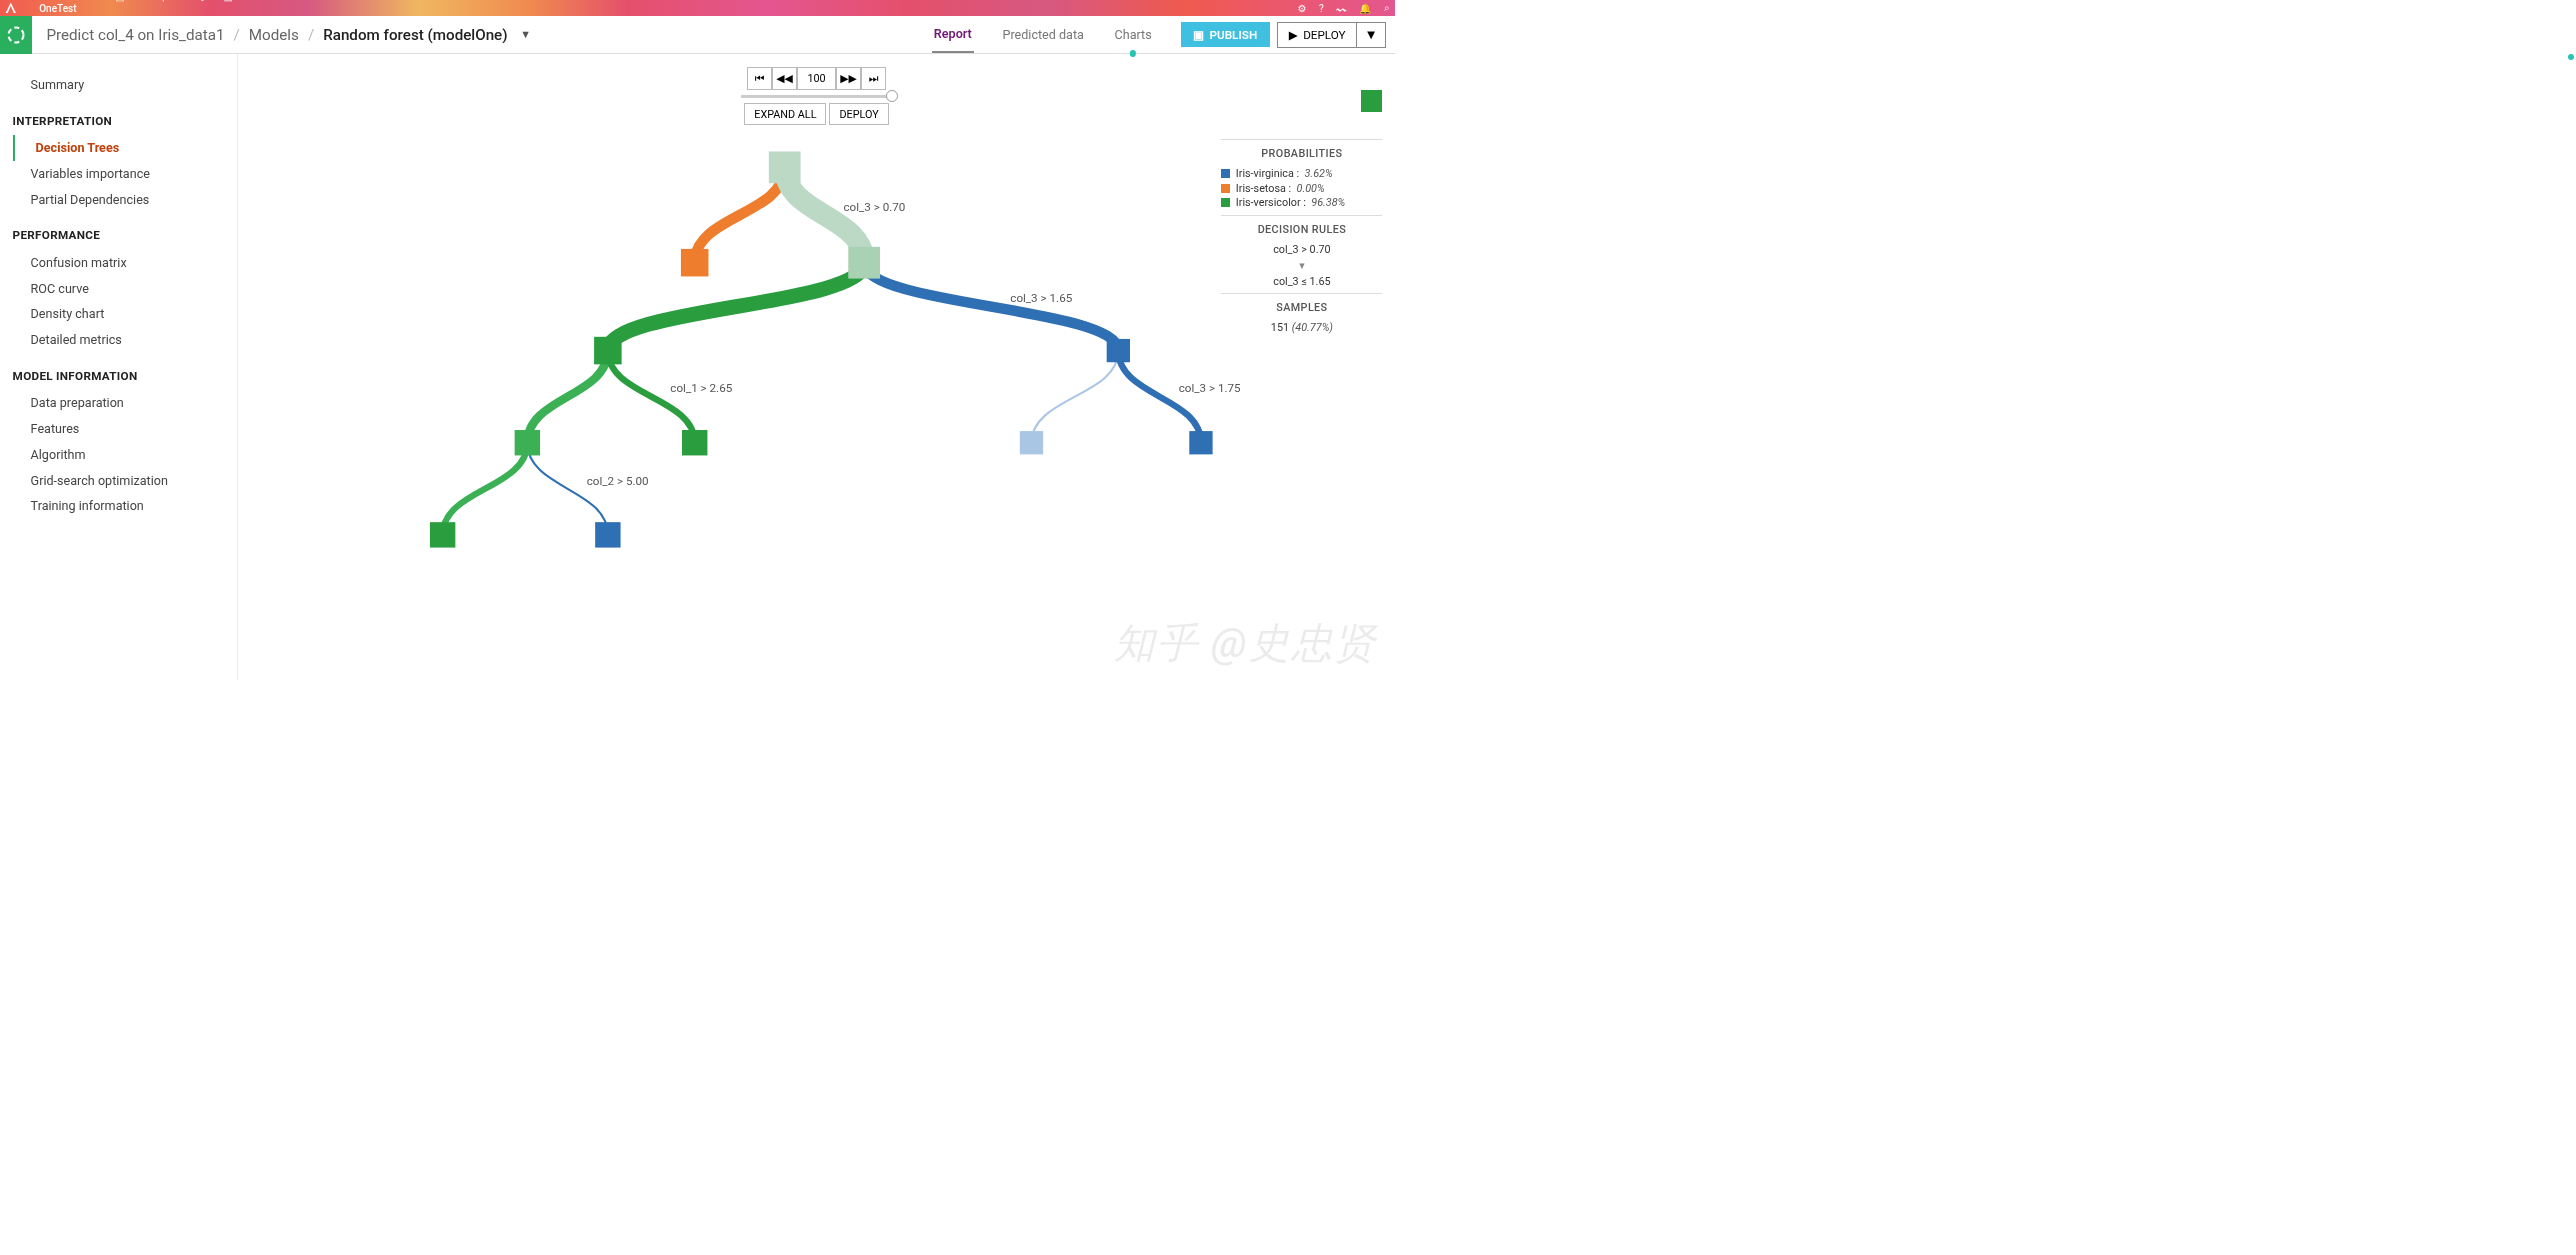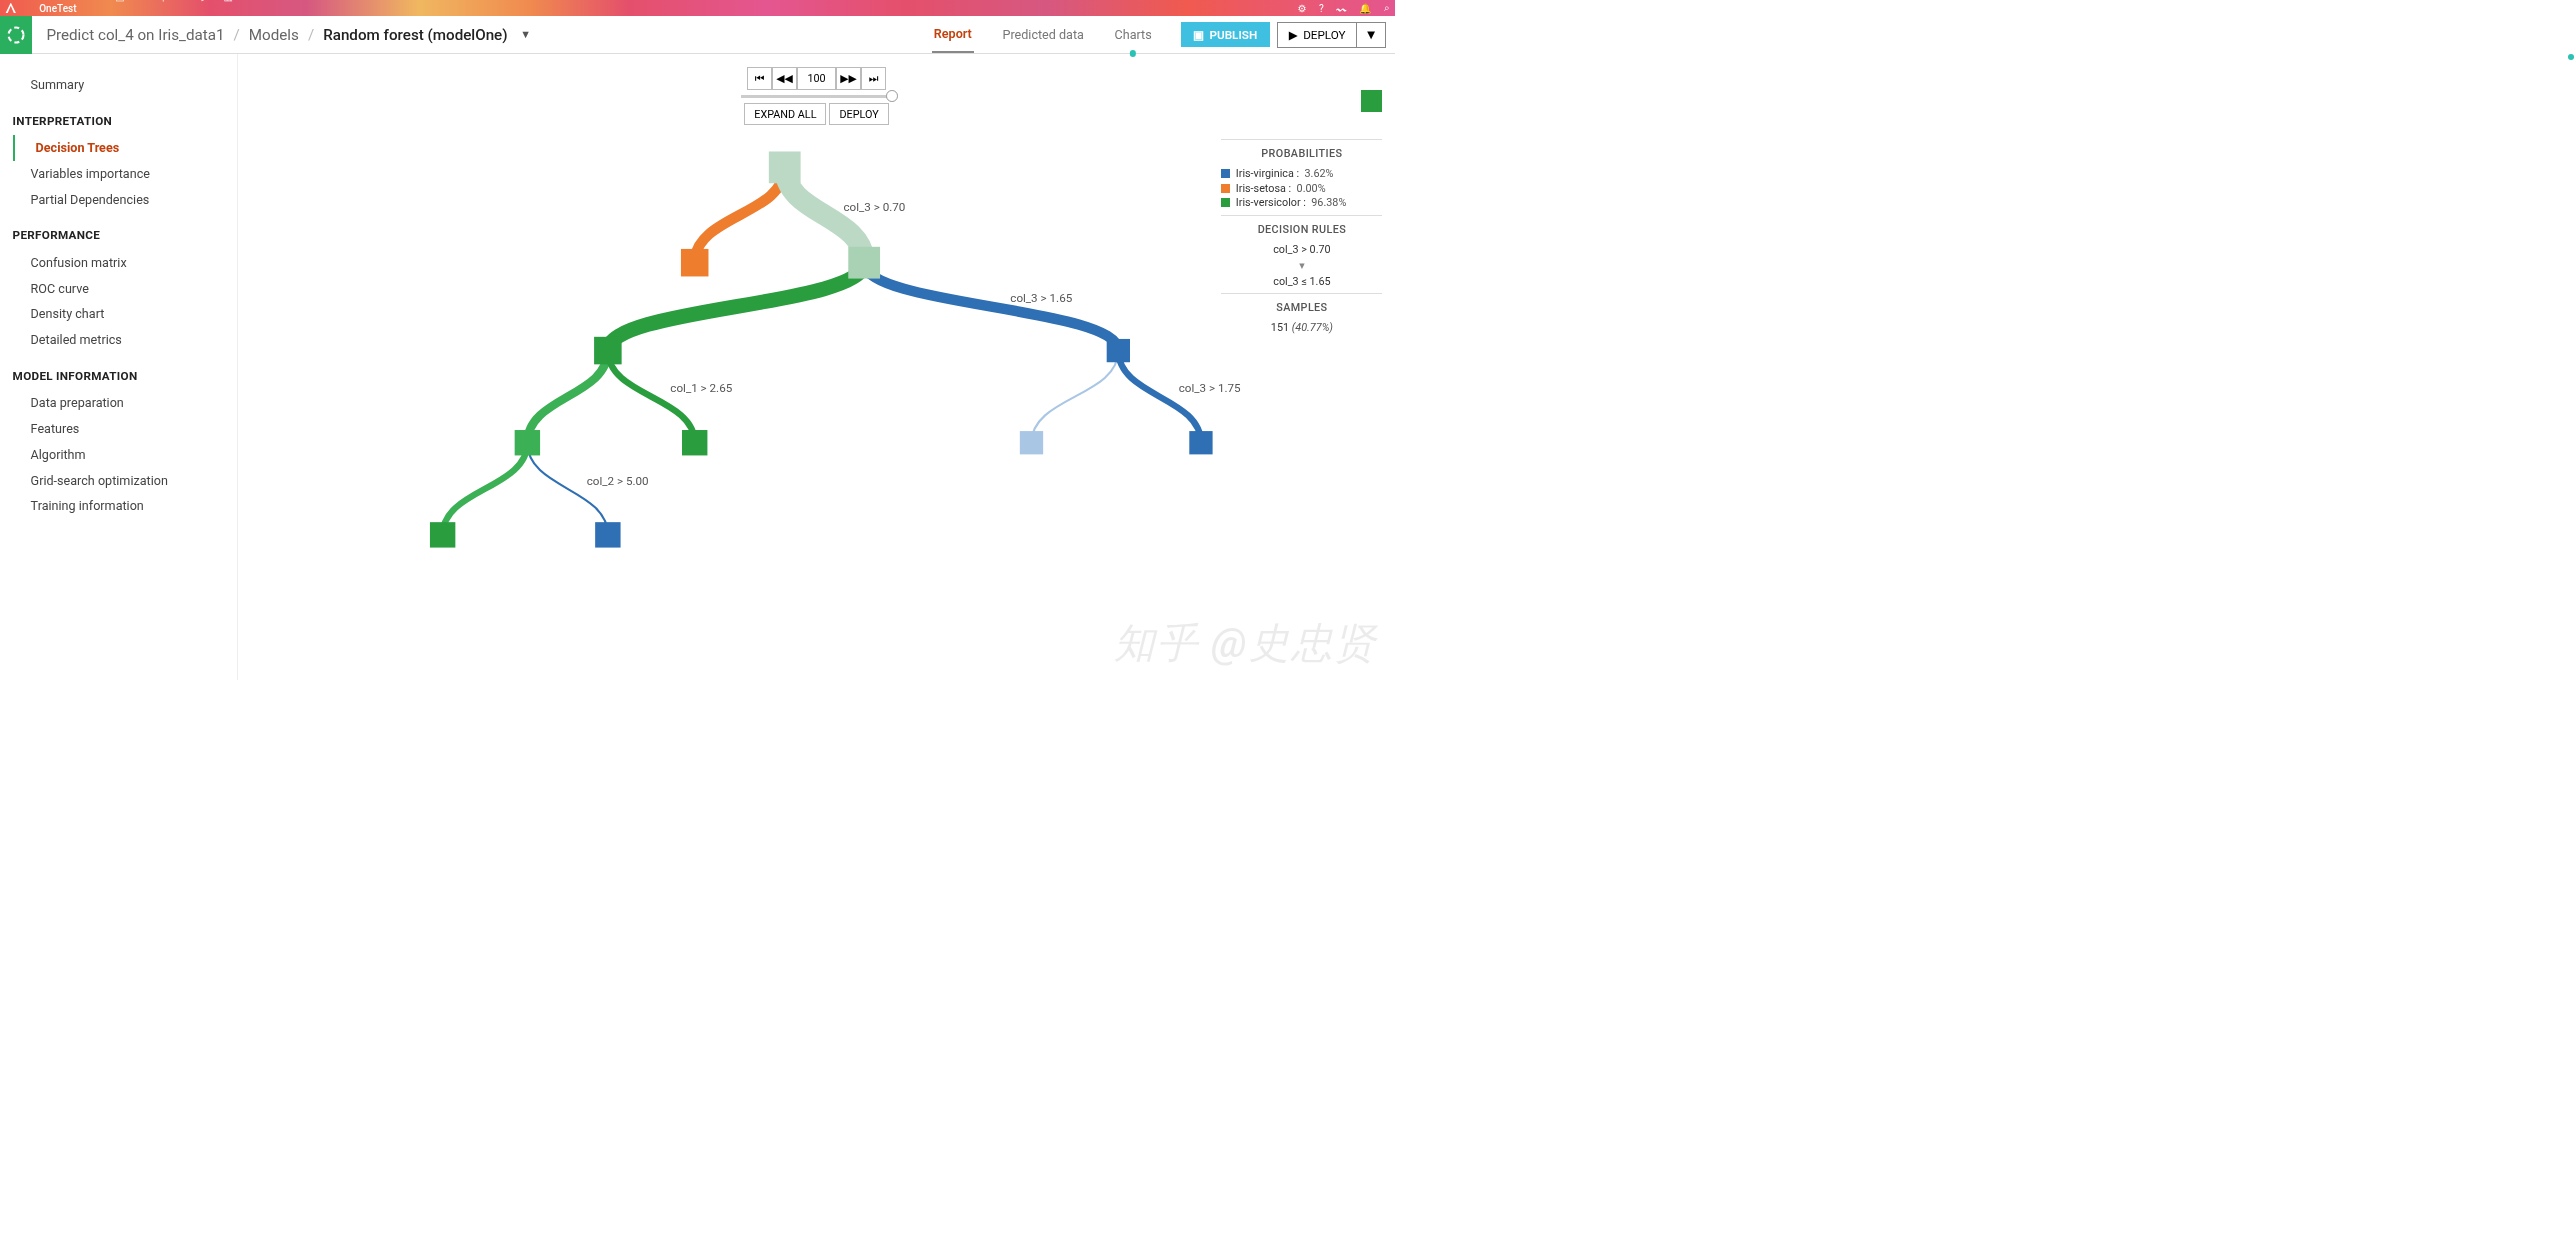--- a/index.html
+++ b/index.html
@@ -25,21 +25,21 @@
   }
   .header .logo-sq { width:32px; height:38px; background:#29af5d; display:flex; align-items:center; justify-content:center; }
   .header .logo-sq svg { width:20px; height:20px; }
   .breadcrumb { display:flex; align-items:center; gap:9px; margin-left:14.4px; font-size:15.2px; color:#666; }
   .breadcrumb .sep { color:#bbb; }
   .breadcrumb .current { color:#222; font-weight:500; }
   .breadcrumb .chev { color:#555; font-size:10.8px; margin-left:3.6px; }
   .header .spacer { flex:1; }
   .tabs { display:flex; gap:27px; align-items:center; height:100%; }
   .tab { color:#777; font-size:12.6px; cursor:pointer; padding:0 1.8px; height:100%; display:flex; align-items:center; position:relative; }
-  .tab.active { color:#c2410c; font-weight:600; border-bottom:2.7px solid #888; }
+  .tab.active { color:#701a75; font-weight:600; border-bottom:2.7px solid #888; }
   .dot { width:6.3px; height:6.3px; border-radius:50%; background:#29c2b3; position:absolute; bottom:-3.6px; left:50%; transform:translateX(-50%); }
   .actions { display:flex; gap:7.2px; margin:0 9px 0 27px; align-items:center; }
   .btn-publish { background:#3fc0e0; color:#fff; border:none; padding:5.4px 12.6px; font-size:11.7px; font-weight:600; display:flex; align-items:center; gap:5.4px; cursor:pointer; }
   .btn-deploy { background:#fff; border:0.9px solid #888; padding:4.5px 10.8px; font-size:11.7px; display:flex; align-items:center; gap:5.4px; cursor:pointer; }
   .btn-deploy-drop { background:#fff; border:0.9px solid #888; border-left:none; padding:4.5px 7.2px; cursor:pointer; }
   .corner-dot { width:6.3px; height:6.3px; border-radius:50%; background:#29c2b3; position:absolute; right:1.8px; top:54px; }
 
   
   .main { display:flex; height:calc(100% - 54px); }
   .sidebar { width:238px; padding:18px 0 0 12.6px; border-right:0.9px solid #eee; }
@@ -60,21 +60,21 @@
   .slider-thumb { position:absolute; right:-5.4px; top:-4.5px; width:11.7px; height:11.7px; border-radius:50%; background:#fff; border:0.9px solid #999; }
   .expand-row { display:flex; gap:3px;border-radius:6px; }
   .expand-row button { border:0.9px solid #bbb; background:#fff; padding:3.6px 9px; font-size:10.8px; cursor:pointer; }
 
   
   .info { position:absolute; right:12.6px; top:36px; width:161px; font-size:10.8px; color:#333; }
   .info .sq { width:21.5px; height:21.5px; background:#2a9d3f; margin-left:auto; margin-bottom:27px; }
   .info h4 { text-align:center; font-size:10.8px; font-weight:500; color:#555; letter-spacing:0.4px; margin:5.4px 0 7.2px; border-top:0.9px solid #ddd; padding-top:7.2px; }
   .prob-row { display:flex; align-items:center; gap:5.4px; margin:1.8px 0; }
   .prob-row .swatch { width:9px; height:9px; }
-  .prob-row .val { color:#555; }
+  .prob-row .val { font-style:italic; color:#555; }
   .rules { text-align:center; }
   .rules div { margin:2.7px 0; }
   .arrow-down { color:#888; }
   .samples { text-align:center; }
   .samples .pct { font-style:italic; color:#555; }
 
   
   .tree-svg { width:100%; height:466px; }
   .node { stroke:none; }
   .edge { fill:none; }

